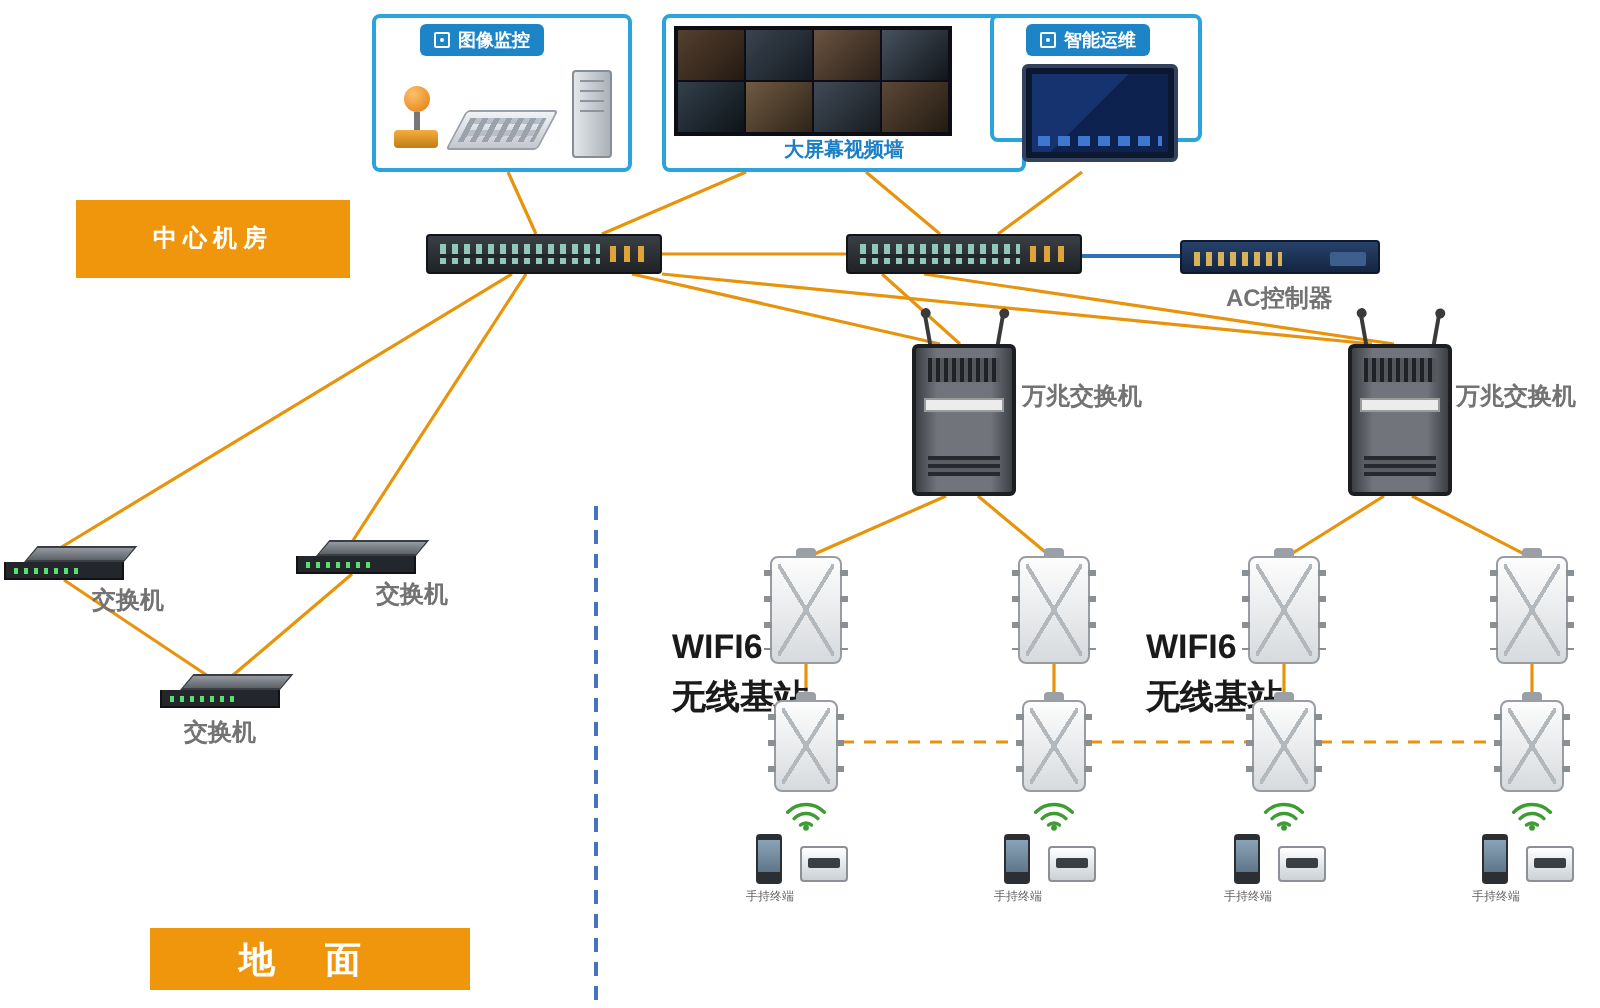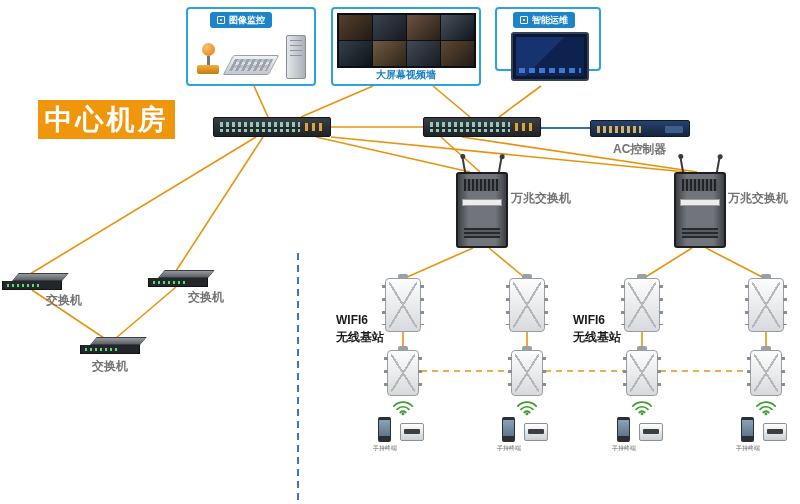--- a/index.html
+++ b/index.html
@@ -121,21 +121,21 @@
   .wifi path{fill:none;stroke:var(--wifi-green);stroke-width:1.9;stroke-linecap:round}
   .wifi circle{fill:var(--wifi-green)}
 
   .phone{width:13px;height:25px;background:#2b2e33;border-radius:2px;padding:3px 1px 2px}
   .phone .scr{width:100%;height:16px;background:linear-gradient(#8aa3b8,#5f7689)}
   .devbox{width:24px;height:18px;background:linear-gradient(#fff,#ccd1d5);border:1px solid #8b9196;border-radius:2px}
   .devbox::after{content:'';position:absolute;left:3px;top:5px;right:3px;height:5px;background:#3a3f44;border-radius:1px}
   .tlabel{width:38px;text-align:center;font-size:6px;color:#666;white-space:nowrap}
 
   .dlabel{font-size:12px;font-weight:700;color:#737373;white-space:nowrap}
-  .wlabel{font-size:12px;font-weight:700;color:#1a1a1a;line-height:1.45;white-space:nowrap}
+  .wlabel{font-size:17px;font-weight:700;color:#1a1a1a;line-height:1.45;white-space:nowrap}
 </style>
 </head>
 <body>
 
 <div class="canvas">
 
   <svg class="lines" width="800" height="504">
 
     <line x1="254" y1="86" x2="268" y2="117"></line>
     <line x1="373" y1="86" x2="301" y2="117"></line>
@@ -180,21 +180,21 @@
     </div>
     <div class="joy" style="left:8px;top:34px">
       <i class="ball"></i>
         <i class="stem"></i>
         <i class="jbase"></i>
     </div>
     <div class="kbd" style="left:40px;top:46px;width:46px;height:20px"></div>
     <div class="tower" style="left:98px;top:26px;width:20px;height:44px"></div>
   </div>
 
-  <div class="abs tbox" style="left:331px;top:7px;width:150px;height:79px">
+  <div class="abs tbox" style="left:331px;top:7px;width:182px;height:79px">
     <div class="wall" style="left:4px;top:4px;width:139px;height:55px">
       <div></div>
         <div></div>
         <div></div>
         <div></div>
         <div></div>
         <div></div>
         <div></div>
         <div></div>
     </div>
@@ -202,21 +202,21 @@
   </div>
 
   <div class="abs tbox" style="left:495px;top:7px;width:106px;height:64px">
     <div class="pill" style="left:16px;top:3px">
       <span class="pic"></span>
       <span>智能运维</span>
     </div>
     <div class="mon" style="left:14px;top:23px;width:78px;height:49px"></div>
   </div>
 
-  <div class="abs tag" style="left:38px;top:100px;width:137px;height:39px;font-size:28px;letter-spacing:3px">中心机房</div>
+  <div class="abs tag" style="left:38px;top:100px;width:137px;height:39px;font-size:12px;letter-spacing:3px">中心机房</div>
 
   <div class="abs rack" style="left:213px;top:117px;width:118px">
     <div class="ports"></div>
       <div class="side"></div>
   </div>
   <div class="abs rack" style="left:423px;top:117px;width:118px">
     <div class="ports"></div>
       <div class="side"></div>
   </div>
 
@@ -353,14 +353,15 @@
     </div>
   <div class="abs devbox" style="left:639px;top:423px"></div>
   <div class="abs tlabel" style="left:605px;top:444px">手持终端</div>
 
   <div class="abs phone" style="left:741px;top:417px">
       <div class="scr"></div>
     </div>
   <div class="abs devbox" style="left:763px;top:423px"></div>
   <div class="abs tlabel" style="left:729px;top:444px">手持终端</div>
 
+  <div class="abs tag" style="left:75px;top:464px;width:160px;height:31px;font-size:18px;letter-spacing:10px">地 面</div>
 
 </div>
 
 </body></html>

